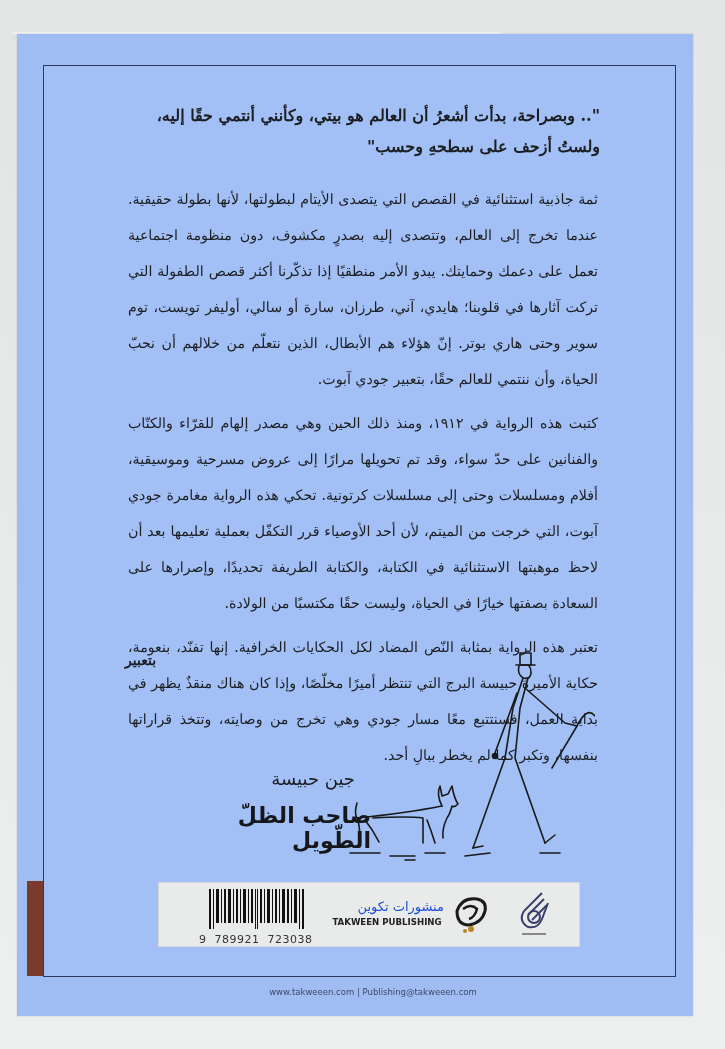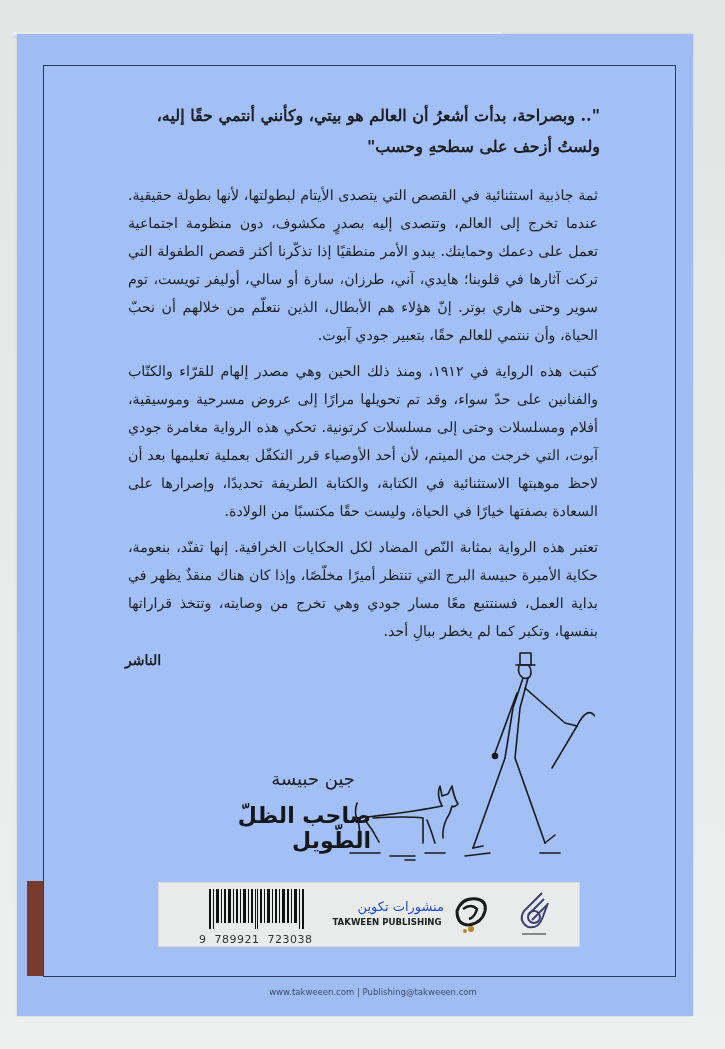--- a/index.html
+++ b/index.html
@@ -30,21 +30,21 @@
   .text-block {
     position:absolute; direction:rtl; text-align:justify; color:#1c1e22;
     font-family:"DejaVu Serif", serif;
   }
   .quote {
     left:150px; top:100px; width:450px;
     font-size:16px; line-height:31px; font-weight:bold; text-align:right;
   }
   .body-text {
     left:128px; top:181px; width:470px;
-    font-size:14.2px; line-height:28px;
+    font-size:14.2px; line-height:36px;
   }
   .body-text p { margin:0; text-align-last:right; }
   .body-text p + p { margin-top:8px; }
   .publisher-sign {
     position:absolute; left:125px; top:652px; direction:rtl;
     font-size:14px; font-weight:bold; color:#1c1e22;
   }
   .author {
     position:absolute; left:225px; top:768px; width:130px; text-align:right;
     font-family:"DejaVu Sans", sans-serif; font-size:18px; color:#1c1e22;
@@ -93,21 +93,21 @@
 <div class="frame"></div>
 
 <div class="text-block quote">".. وبصراحة، بدأت أشعرُ أن العالم هو بيتي، وكأنني أنتمي حقًا إليه، ولستُ أزحف على سطحهِ وحسب"</div>
 
 <div class="text-block body-text">
   <p>ثمة جاذبية استثنائية في القصص التي يتصدى الأيتام لبطولتها، لأنها بطولة حقيقية. عندما تخرج إلى العالم، وتتصدى إليه بصدرٍ مكشوف، دون منظومة اجتماعية تعمل على دعمك وحمايتك. يبدو الأمر منطقيًا إذا تذكّرنا أكثر قصص الطفولة التي تركت آثارها في قلوبنا؛ هايدي، آني، طرزان، سارة أو سالي، أوليفر تويست، توم سوير وحتى هاري بوتر. إنّ هؤلاء هم الأبطال، الذين نتعلّم من خلالهم أن نحبّ الحياة، وأن ننتمي للعالم حقًا، بتعبير جودي آبوت.</p>
   <p>كتبت هذه الرواية في ١٩١٢، ومنذ ذلك الحين وهي مصدر إلهام للقرّاء والكتّاب والفنانين على حدّ سواء، وقد تم تحويلها مرارًا إلى عروض مسرحية وموسيقية، أفلام ومسلسلات وحتى إلى مسلسلات كرتونية. تحكي هذه الرواية مغامرة جودي آبوت، التي خرجت من الميتم، لأن أحد الأوصياء قرر التكفّل بعملية تعليمها بعد أن لاحظ موهبتها الاستثنائية في الكتابة، والكتابة الطريفة تحديدًا، وإصرارها على السعادة بصفتها خيارًا في الحياة، وليست حقًا مكتسبًا من الولادة.</p>
   <p>تعتبر هذه الرواية بمثابة النّص المضاد لكل الحكايات الخرافية. إنها تفنّد، بنعومة، حكاية الأميرة حبيسة البرج التي تنتظر أميرًا مخلّصًا، وإذا كان هناك منقذٌ يظهر في بداية العمل، فسنتتبع معًا مسار جودي وهي تخرج من وصايته، وتتخذ قراراتها بنفسها، وتكبر كما لم يخطر ببالِ أحد.</p>
 </div>
 
-<div class="publisher-sign">الناشر</div>
+<div class="publisher-sign">بتعبير</div>
 
 <div class="author">جين حبيسة</div>
 <div class="book-title">صاحب الظلّ الطّويل</div>
 
 <svg class="illustration" viewBox="0 0 250 215">
   <g fill="none" stroke="#1a1a1a" stroke-width="1.6" stroke-linecap="round" stroke-linejoin="round">
 
     <rect x="175" y="5" width="11" height="12"></rect>
     <line x1="171" y1="17" x2="190" y2="17"></line>
 

